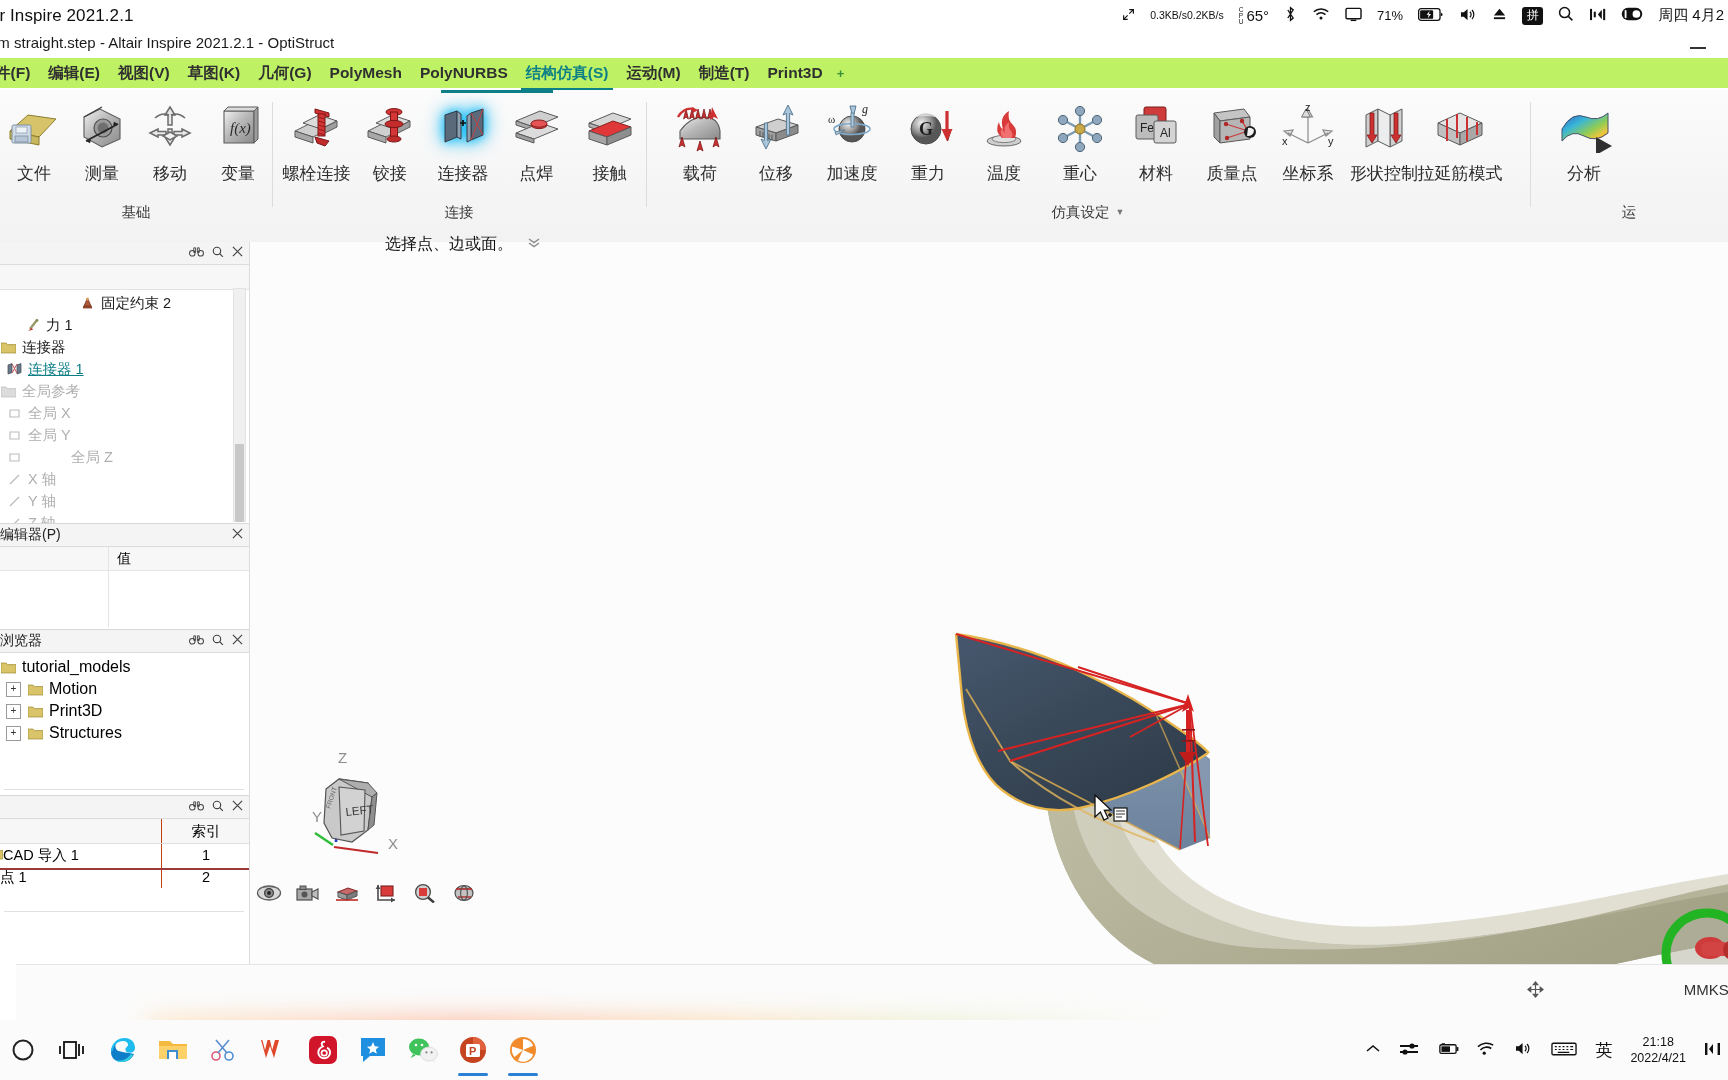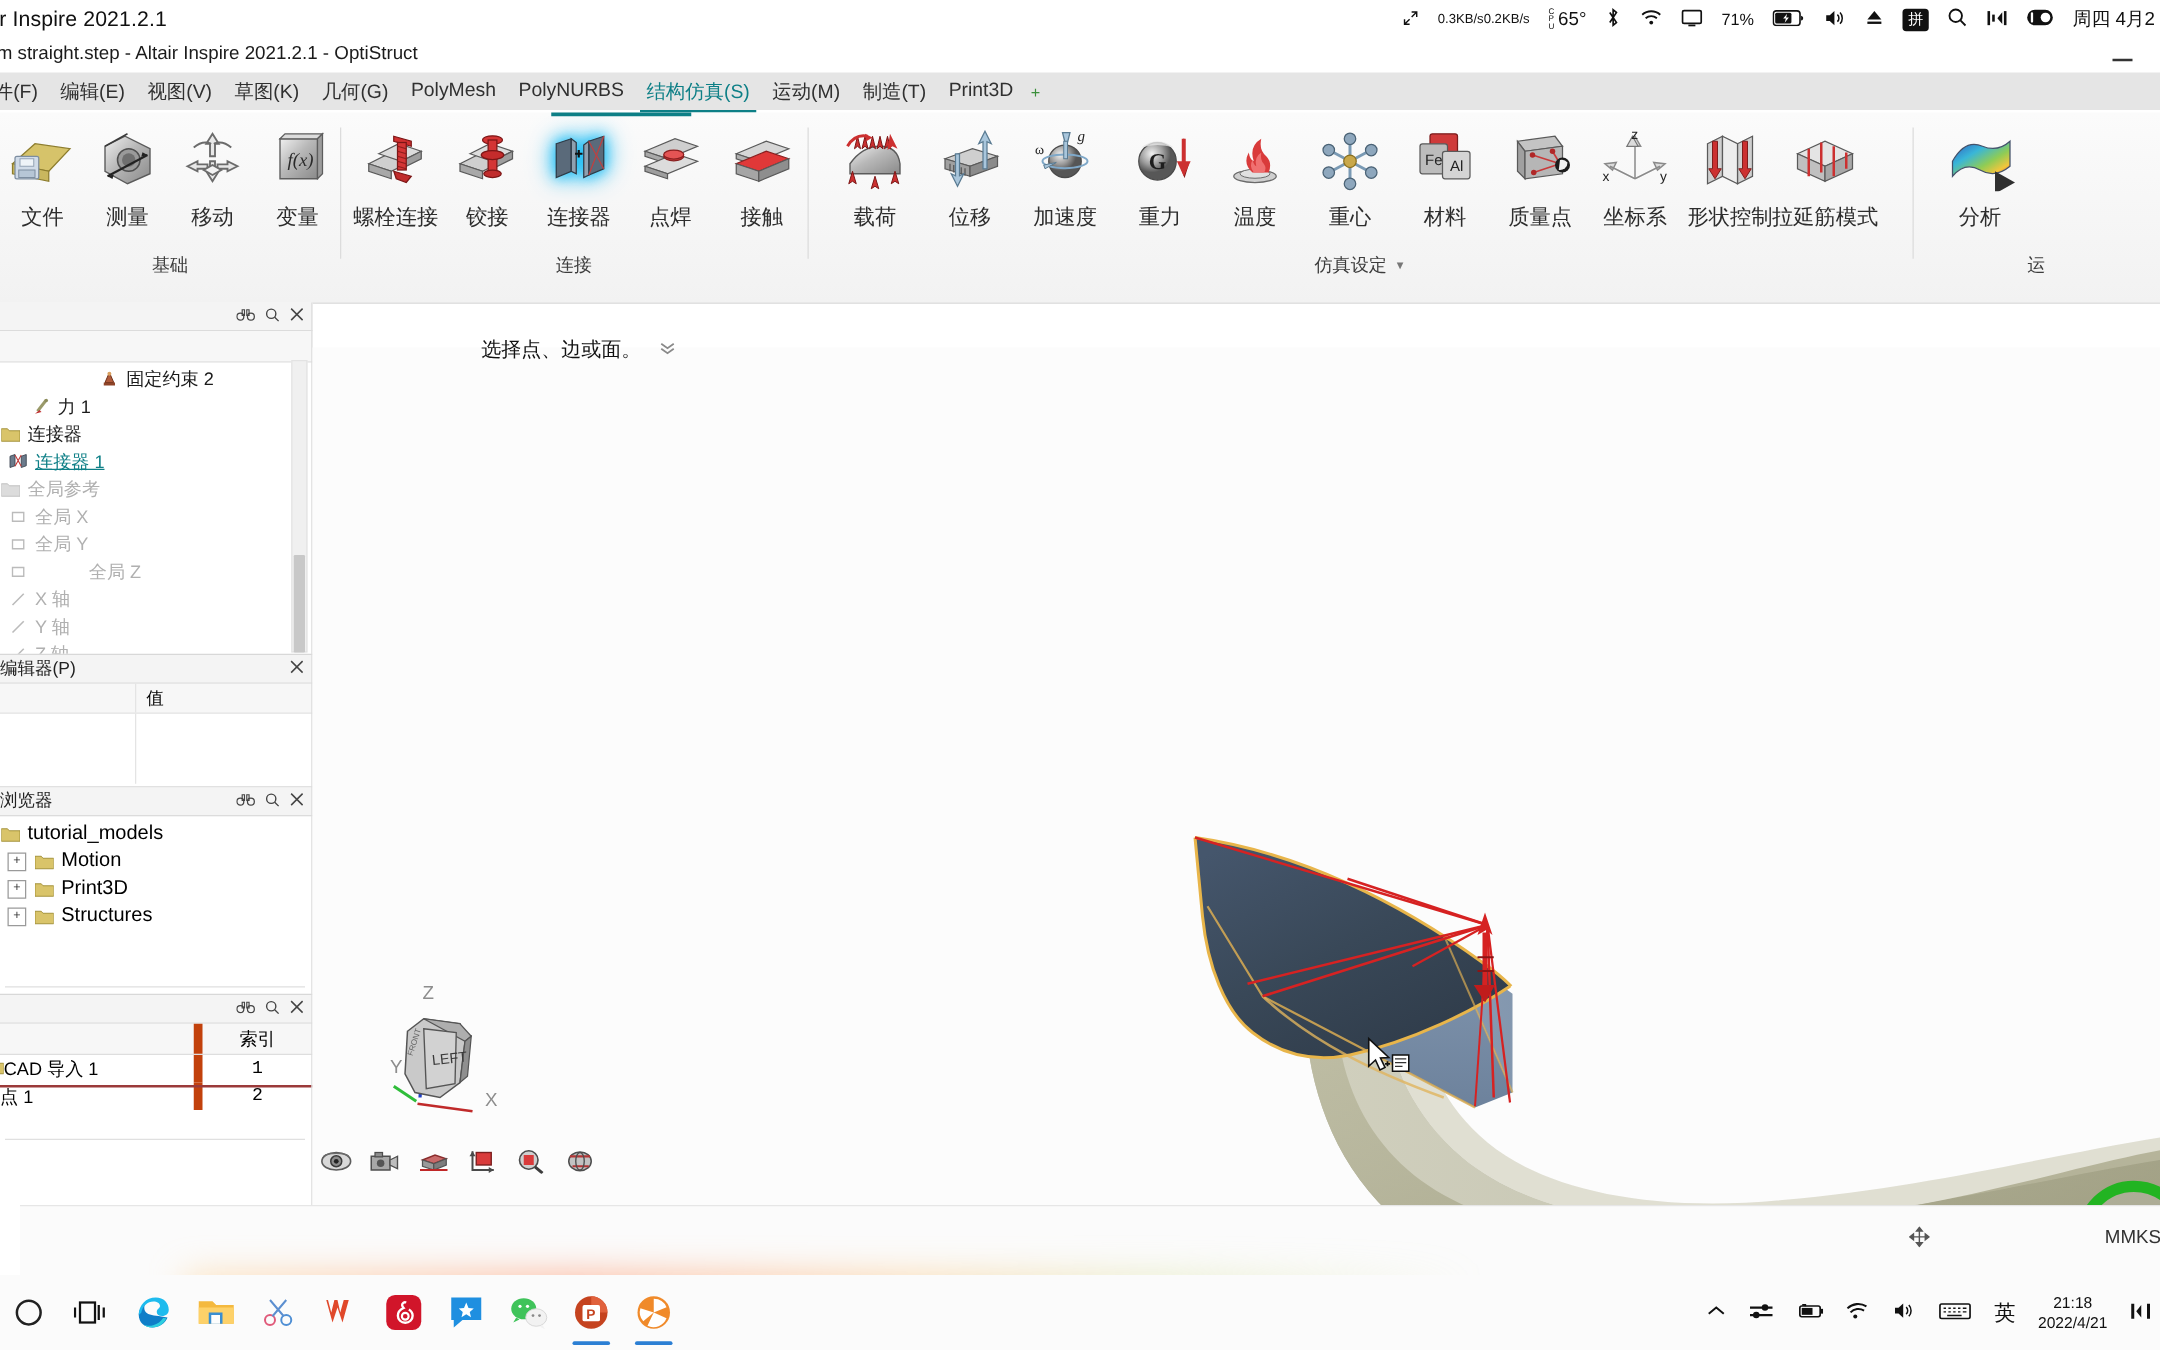--- a/index.html
+++ b/index.html
@@ -25,22 +25,22 @@
   .ime-box{background:#111;color:#fff;font-size:12px;border-radius:3px;
     padding:1px 2px;line-height:14px;width:17px;height:16px;text-align:center;}
   .mac-date{font-size:15px;color:#111;white-space:nowrap;}
 
   
   .winbar{position:absolute;left:0;top:31px;width:1728px;height:26px;background:#fff;}
   .wintitle{position:absolute;left:-16px;top:3px;font-size:15px;color:#1b1b1b;white-space:nowrap;}
   .winmin{position:absolute;right:22px;top:16px;width:16px;height:2px;background:#333;}
 
   
-  .menubar{position:absolute;left:0;top:58px;width:1728px;height:30px;background:#e5e5e5;
-    display:flex;align-items:center;font-size:15.5px;color:#303030;}
+  .menubar{position:absolute;left:0;top:58px;width:1728px;height:30px;background:#bef264;
+    display:flex;align-items:center;font-size:15.5px;color:#303030;font-weight:bold;}
   .menuitem{padding:3px 9px;white-space:nowrap;cursor:default;}
   .menuitem.first{margin-left:-14px;}
   .menuitem.active{color:#0d7f86;position:relative;}
   .menuitem.active:after{content:"";position:absolute;left:4px;right:4px;bottom:-3px;height:2px;background:#0d7f86;}
   .menu-plus{color:#3a8f3a;font-size:13px;padding-left:5px;}
 
   
   .ribbon{position:absolute;left:0;top:90px;width:1728px;height:152px;
     background:linear-gradient(#fbfbfb,#f2f2f2);border-bottom:1px solid #d8d8d8;}
   .rgroup{position:absolute;top:0;height:152px;}
@@ -71,25 +71,25 @@
 
   .ptbl{font-size:14px;}
   .ptbl .hr{display:flex;height:23px;align-items:center;border-bottom:1px solid #e4e4e4;background:#f7f7f7;}
   .ptbl .c1{width:108px;border-right:1px solid #e4e4e4;height:23px;display:flex;align-items:center;}
   .ptbl .c2{flex:1;height:23px;display:flex;align-items:center;padding-left:8px;}
 
   .btbl{font-size:14.5px;}
   .btbl .hrow{display:flex;height:24px;align-items:center;background:#f7f7f7;border-bottom:1px solid #dedede;}
   .btbl .row{display:flex;height:22px;align-items:center;}
   .btbl .ca{flex:1;display:flex;align-items:center;white-space:nowrap;}
-  .btbl .cb{width:88px;text-align:center;border-left:7px solid #c2410c;height:100%;
-    display:flex;align-items:center;justify-content:center;font-family:Liberation Mono, monospace;}
+  .btbl .cb{width:88px;text-align:center;border-left:1px solid #c2410c;height:100%;
+    display:flex;align-items:center;justify-content:center;}
 
   
-  .vp{position:absolute;left:250px;top:242px;width:1478px;height:722px;background:#fcfcfc;margin-top:36px;}
+  .vp{position:absolute;left:250px;top:242px;width:1478px;height:722px;background:#fcfcfc;}
   .prompt{position:absolute;left:135px;top:-8px;font-size:16px;color:#111;white-space:nowrap;}
   .prompt .cv{color:#888;font-size:13px;margin-left:10px;}
 
   .cube-wrap{position:absolute;left:10px;top:505px;width:175px;height:120px;}
 
   .vtools{position:absolute;left:5px;top:638px;display:flex;gap:12px;}
   .vtool{width:27px;height:25px;display:flex;align-items:center;justify-content:center;cursor:default;}
 
   
   .statusbar{position:absolute;left:16px;top:964px;width:1728px;height:56px;background:#fbfbfb;border-top:1px solid #e6e6e6;}

